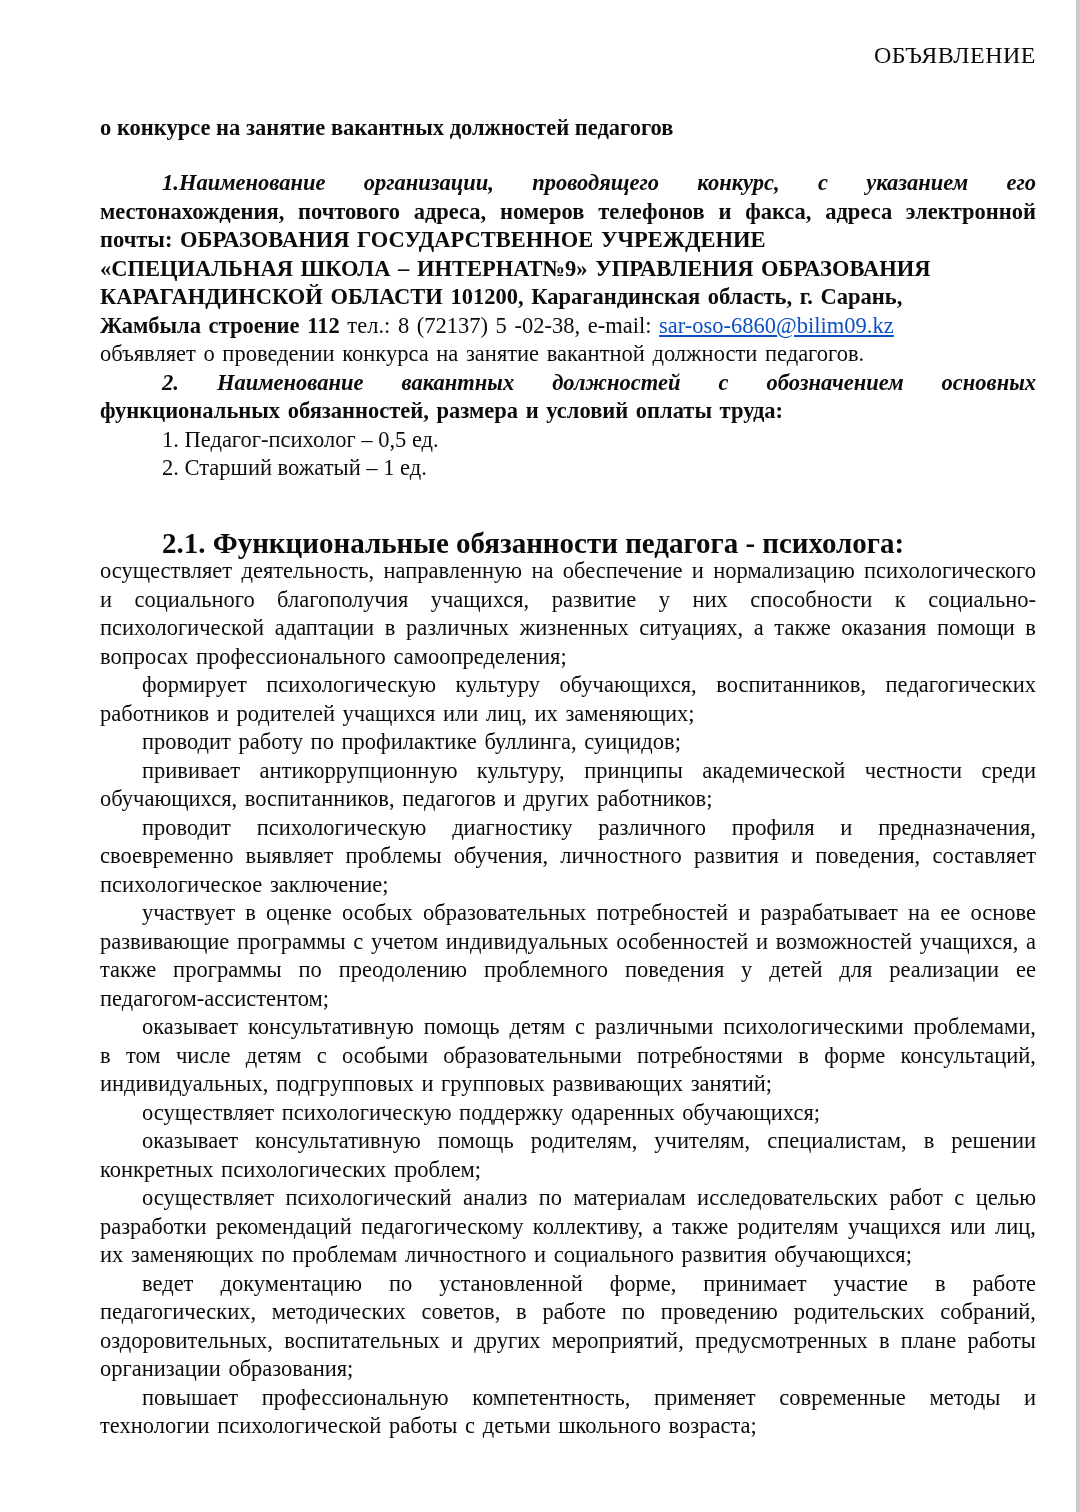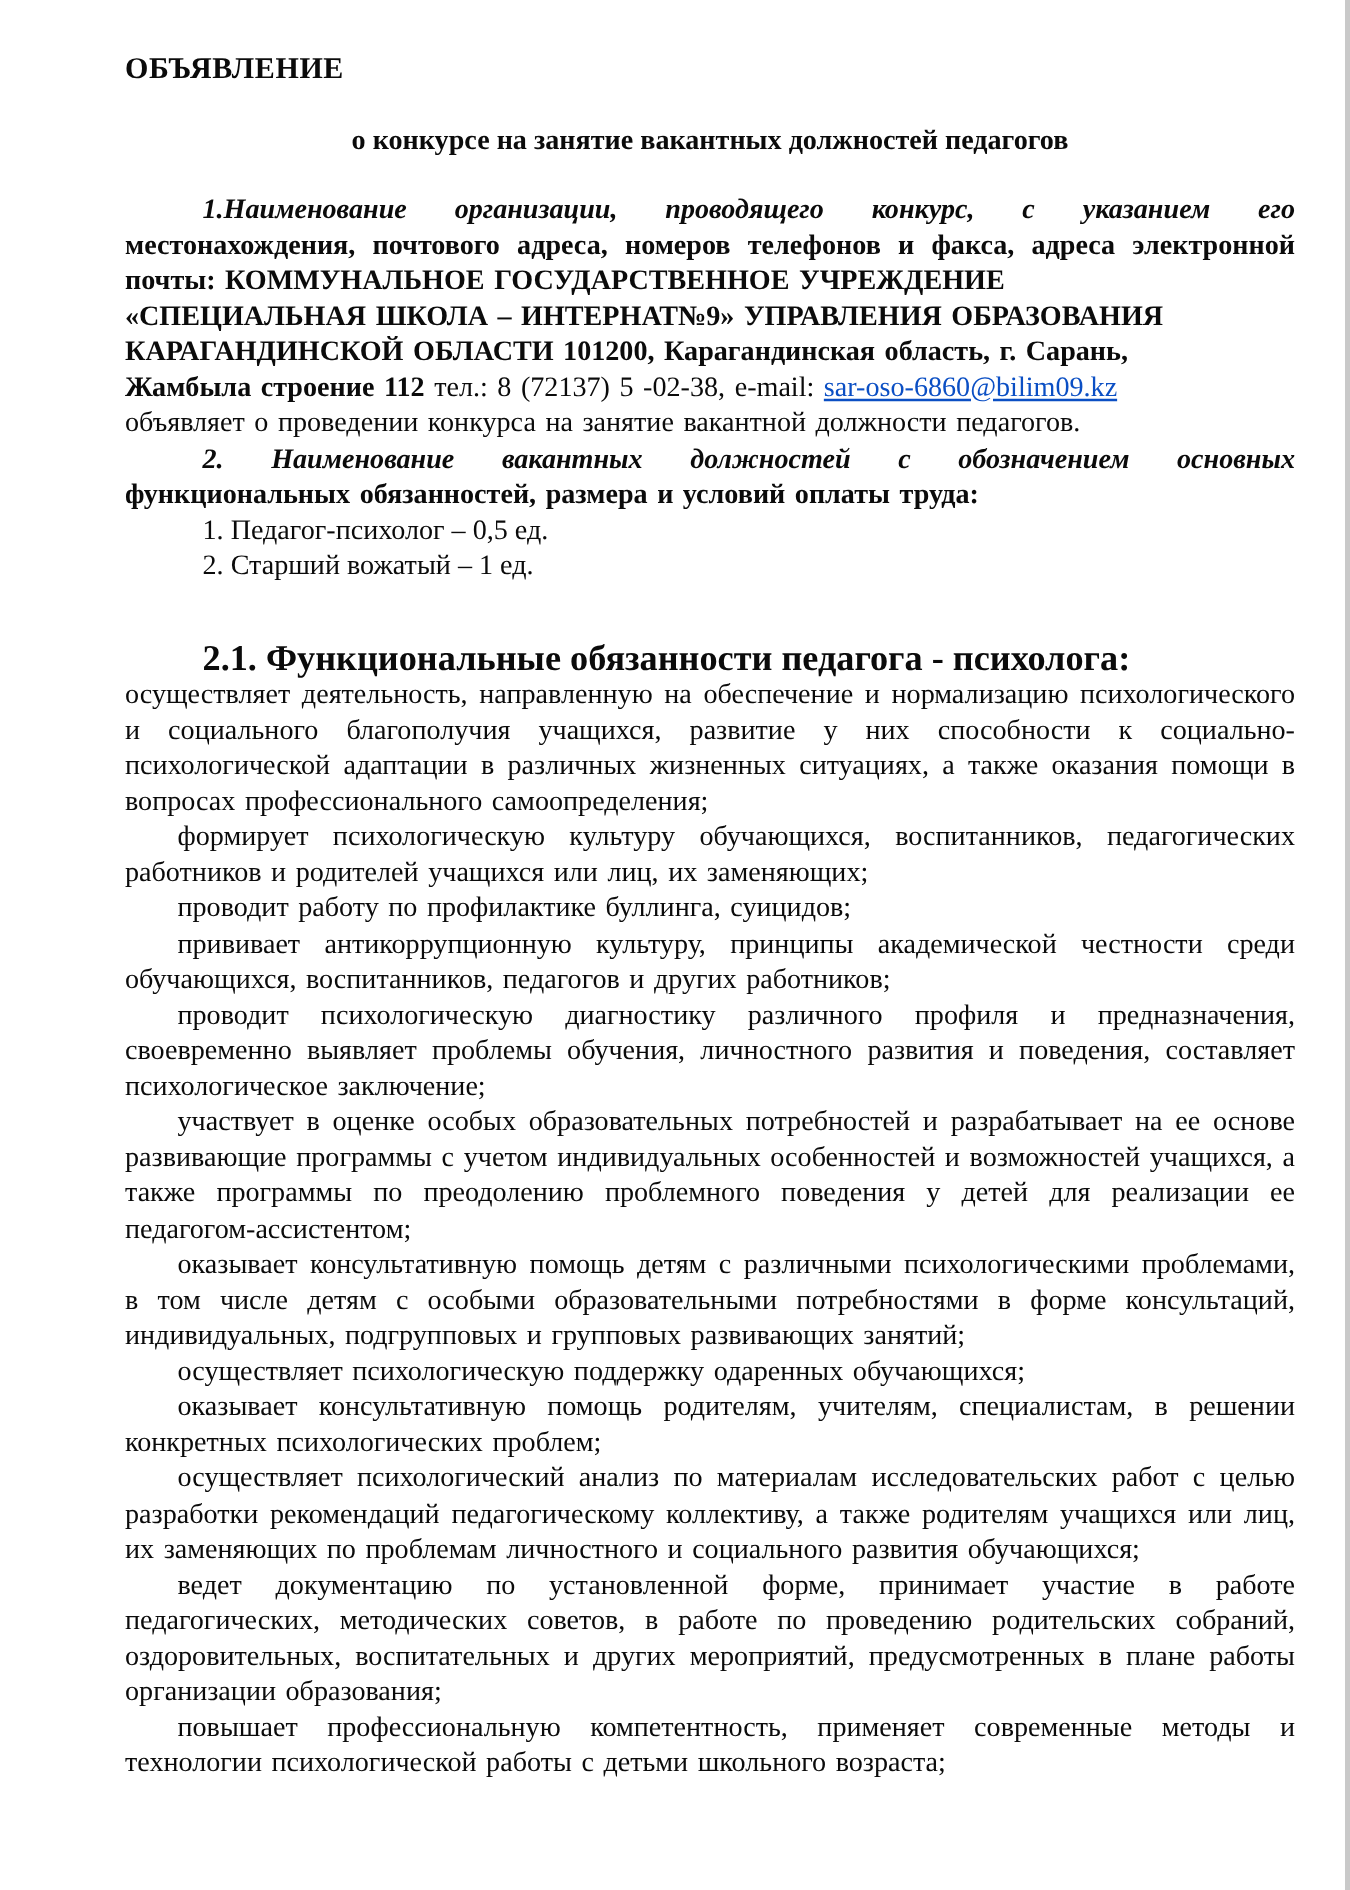--- a/index.html
+++ b/index.html
@@ -15,29 +15,28 @@
     font-family: "Liberation Serif", "DejaVu Serif", serif;
     color: #0b0b0b;
   }
   .page {
     box-sizing: border-box;
     width: 1080px;
     height: 1512px;
     padding: 40px 44px 30px 100px;
   }
   .title {
-    text-align: left;
-    font-weight: bold;
+    text-align: right;
+    font-weight: normal;
     font-size: 24px;
     line-height: 30px;
-    margin-bottom: 27px;
+    margin-bottom: 43px;
     letter-spacing: 0.5px;
   }
   .subtitle {
-    text-align: center;
     font-weight: bold;
     font-size: 22.5px;
     line-height: 29px;
     margin-bottom: 27px;
   }
   .line {
     font-size: 22.5px;
     line-height: 28.5px;
     word-spacing: 2px;
   }
@@ -86,21 +85,21 @@
 
 <div class="page">
 
   <div class="title">ОБЪЯВЛЕНИЕ</div>
 
   <div class="subtitle">о конкурсе на занятие вакантных должностей педагогов</div>
 
   <div>
     <div class="line b jline ind">1.Наименование организации, проводящего конкурс, с указанием его</div>
     <div class="line b jline">местонахождения, почтового адреса, номеров телефонов и факса, адреса электронной</div>
-    <div class="line b">почты: КОММУНАЛЬНОЕ ГОСУДАРСТВЕННОЕ УЧРЕЖДЕНИЕ</div>
+    <div class="line b">почты: ОБРАЗОВАНИЯ ГОСУДАРСТВЕННОЕ УЧРЕЖДЕНИЕ</div>
     <div class="line b">«СПЕЦИАЛЬНАЯ ШКОЛА – ИНТЕРНАТ№9» УПРАВЛЕНИЯ ОБРАЗОВАНИЯ</div>
     <div class="line b">КАРАГАНДИНСКОЙ ОБЛАСТИ 101200, Карагандинская область, г. Сарань,</div>
     <div class="line">
       <span class="b">Жамбыла  строение 112</span>
       <span>тел.: 8 (72137) 5 -02-38, e-mail:</span>
       <a class="email-link" href="#">sar-oso-6860@bilim09.kz</a>
     </div>
     <div class="line">объявляет о проведении конкурса на занятие вакантной должности педагогов.</div>
   </div>
 

